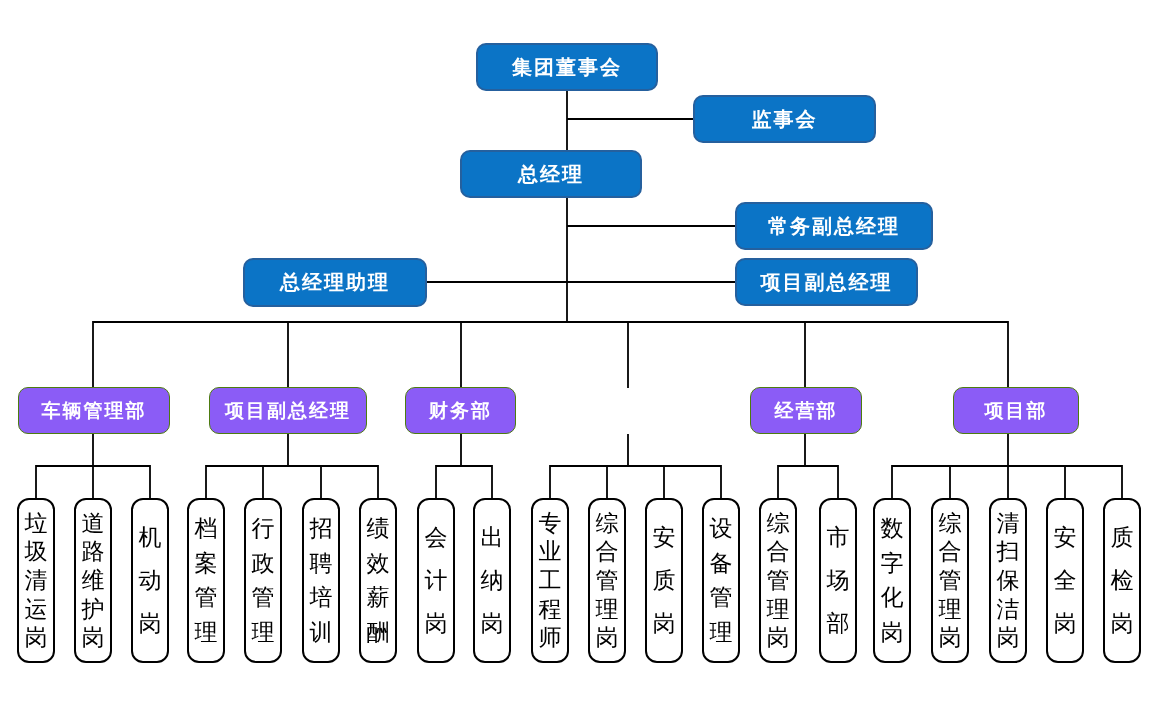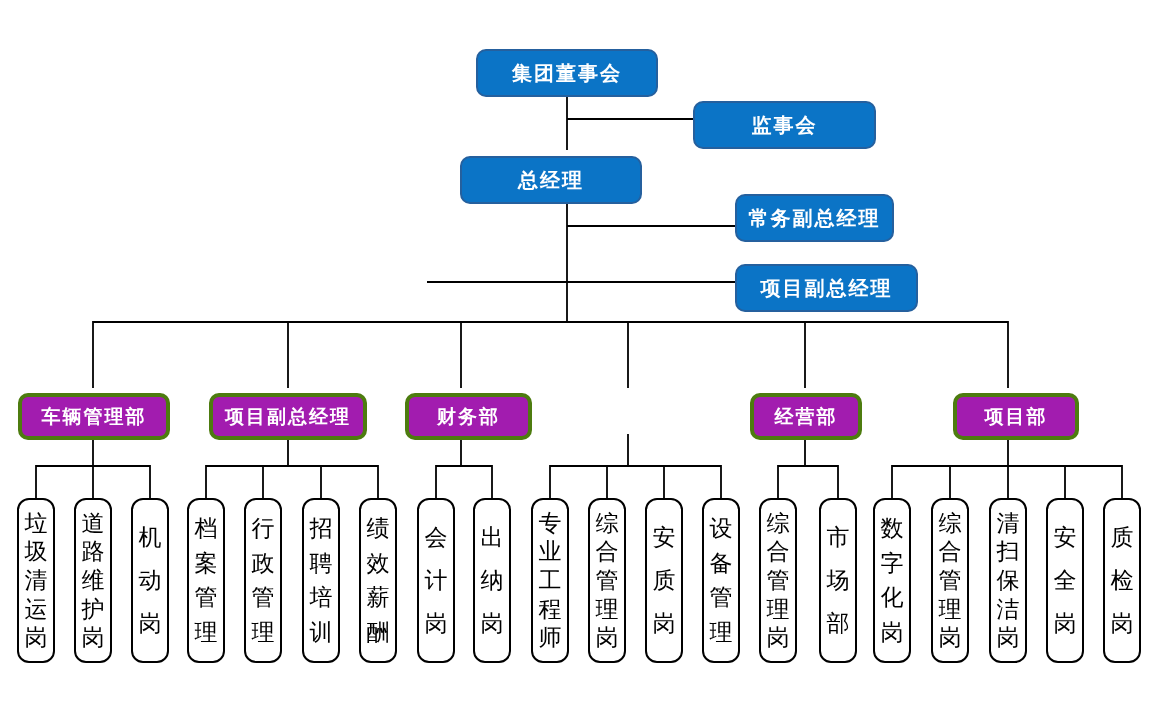--- a/index.html
+++ b/index.html
@@ -14,30 +14,29 @@
   .node{
     position:absolute;
     display:flex;align-items:center;justify-content:center;
     box-sizing:border-box;
     color:#ffffff;
     font-weight:bold;
     letter-spacing:2px;
     border-radius:10px;
     text-align:center;
     white-space:nowrap;
-    margin-top:6px;
   }
   .exec{
     background:#0b74c6;
     border:2px solid #25609e;
     font-size:20px;
   }
   .dept{
-    background:#a21caf;
-    border:4px solid #4d7c0f;
+    background:#8b5cf6;
+    border:1px solid #4d7c0f;
     font-size:19px;
   }
   .post{
     position:absolute;
     box-sizing:border-box;
     background:#ffffff;
     border:2px solid #000000;
     border-radius:12px;
     display:flex;flex-direction:column;
     align-items:center;justify-content:space-evenly;
@@ -111,30 +110,31 @@
       <line x1="1122" y1="465" x2="1122" y2="499"></line>
     </g>
   </svg>
 
   <div class="node exec" style="left:476px;top:43px;width:182px;height:48px">集团董事会</div>
 
   <div class="node exec" style="left:693px;top:95px;width:183px;height:48px">监事会</div>
 
   <div class="node exec" style="left:460px;top:150px;width:182px;height:48px">总经理</div>
 
-  <div class="node exec" style="left:735px;top:188px;width:159px;height:48px">常务副总经理</div>
-
+  <div class="node exec" style="left:735px;top:202px;width:198px;height:48px">常务副总经理</div>
+
+  <div class="node exec" style="left:243px;top:258px;width:184px;height:49px">总经理助理</div>
 
   <div class="node exec" style="left:735px;top:258px;width:183px;height:48px">项目副总经理</div>
 
   <div class="node dept" style="left:18px;top:387px;width:152px;height:47px">车辆管理部</div>
 
   <div class="node dept" style="left:209px;top:387px;width:158px;height:47px">项目副总经理</div>
 
-  <div class="node dept" style="left:405px;top:387px;width:127px;height:47px">财务部</div>
+  <div class="node dept" style="left:405px;top:387px;width:111px;height:47px">财务部</div>
 
 
   <div class="node dept" style="left:750px;top:387px;width:112px;height:47px">经营部</div>
 
   <div class="node dept" style="left:953px;top:387px;width:126px;height:47px">项目部</div>
 
   <div class="post" style="left:17px;top:498px;width:38px;height:165px">
       <span>垃</span>
       <span>圾</span>
       <span>清</span>

